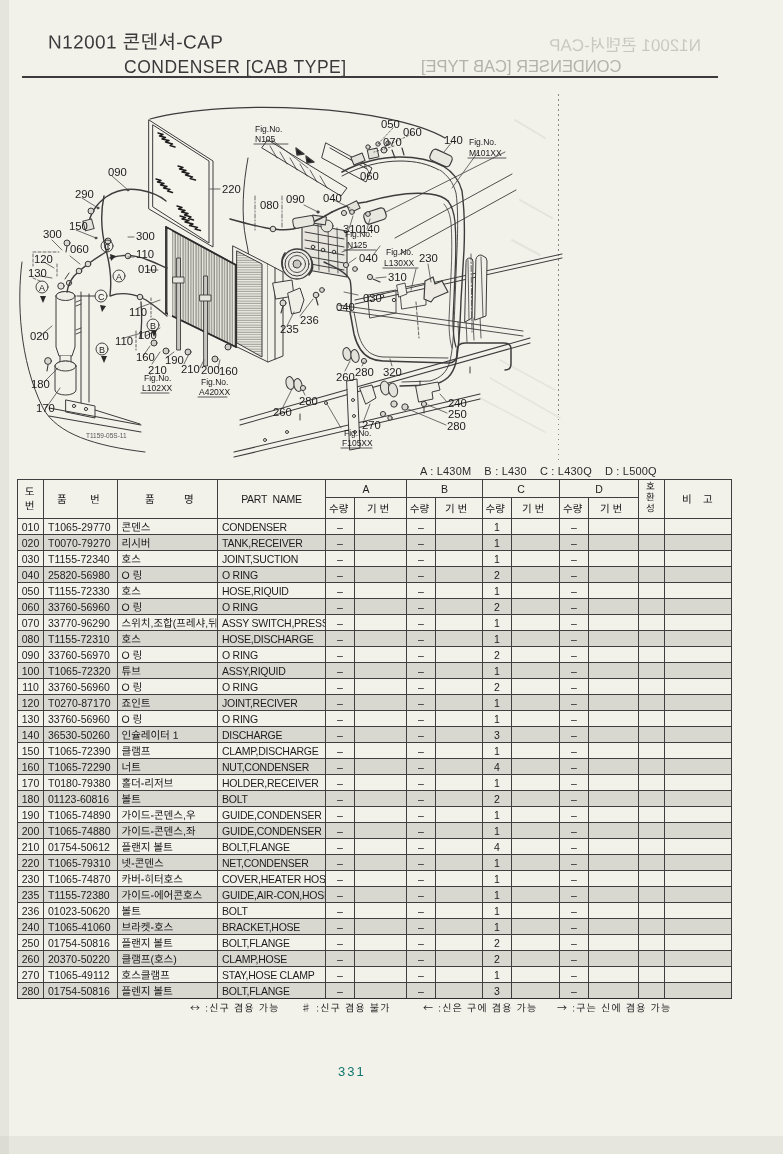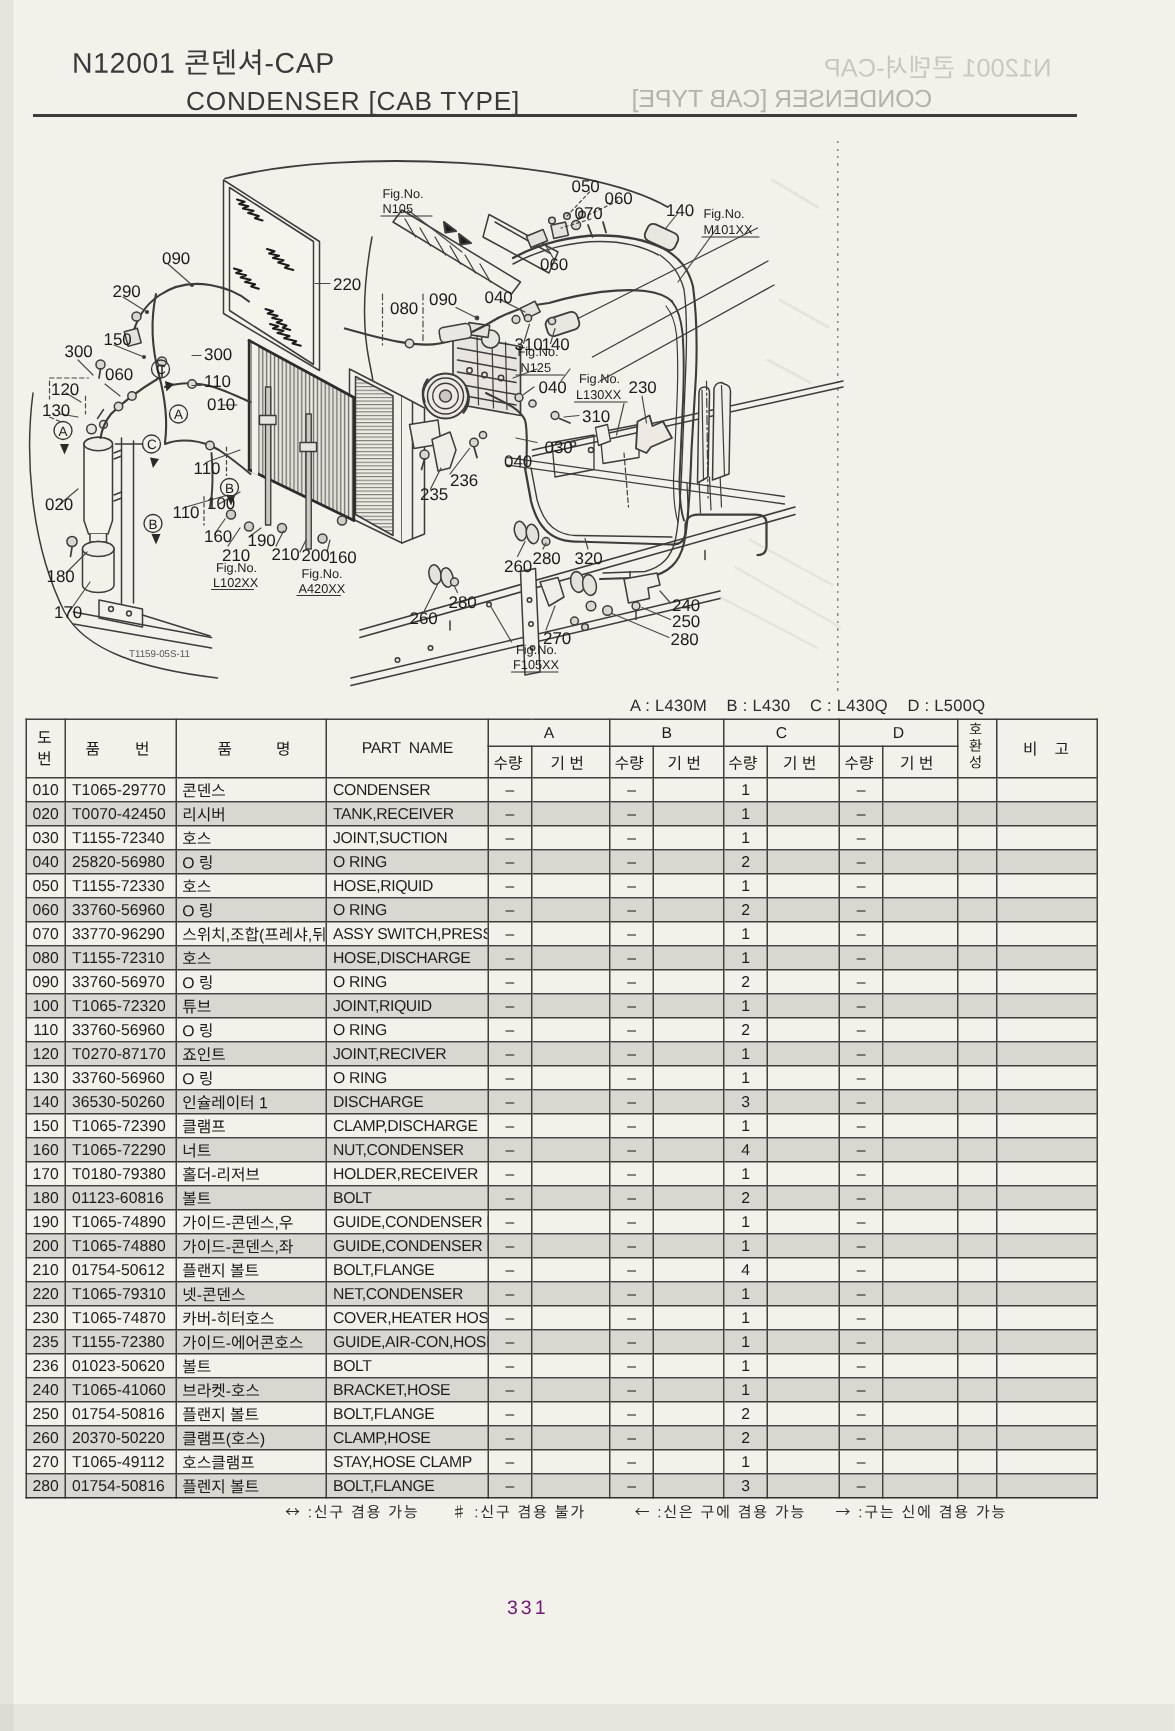--- a/index.html
+++ b/index.html
@@ -2,21 +2,21 @@
 <html><head>
 <meta charset="utf-8">
 <style>
   html,body{margin:0;padding:0}
   body{width:783px;height:1154px;background:#f2f1ea;font-family:"Liberation Sans",sans-serif;position:relative;overflow:hidden;color:#222}
   .stripe{position:absolute;left:0;top:0;width:9px;height:1154px;background:#e5e4dd}
   .hdr2{position:absolute;left:124px;top:57px;font-size:17.5px;color:#3a3a3a;letter-spacing:0.5px}
   .mir{position:absolute;transform:scaleX(-1);color:#b9b8b1;white-space:nowrap}
   .rule{position:absolute;left:22px;top:76px;width:696px;height:2px;background:#3c3c3c}
   .modelline{position:absolute;left:420px;top:465px;font-size:11px;color:#2c2c2c;letter-spacing:0.2px}
-  .pageno{position:absolute;left:338px;top:1064px;font-size:13px;color:#701a75;letter-spacing:2px}
+  .pageno{position:absolute;left:338px;top:1064px;font-size:13px;color:#0f766e;letter-spacing:2px}
   
   table.pt{position:absolute;left:17px;top:479px;width:713px;border-collapse:collapse;table-layout:fixed;font-size:10.5px;color:#1d1d1d;border:1.5px solid #2e2e2e}
   tbody#rows tr:first-child td{border-top:1.7px solid #2e2e2e}
   tbody#rows tr:last-child td{border-bottom:1.8px solid #2e2e2e}
   table.pt td,table.pt th{border:1px solid #3f3f3f;padding:0;margin:0;font-weight:normal;overflow:hidden;white-space:nowrap}
   table.pt .hd{text-align:center;vertical-align:middle;font-size:10.5px}
   table.pt td.l{padding-left:4px;text-align:left}
   table.pt td:nth-child(4){letter-spacing:-0.25px}
   table.pt td.c{text-align:center}
   tr.sh td{background:#d8d7d0}
@@ -477,21 +477,21 @@
         <td></td>
         <td class="c">1</td>
         <td></td>
         <td class="c">–</td>
         <td></td>
         <td></td>
         <td></td>
       </tr>
 <tr style="height:16px" class="sh">
         <td class="c">020</td>
-        <td class="l">T0070-42450</td>
+        <td class="l">T0070-79270</td>
         <td class="l"></td>
         <td class="l">TANK,RECEIVER</td>
         <td class="c">–</td>
         <td></td>
         <td class="c">–</td>
         <td></td>
         <td class="c">1</td>
         <td></td>
         <td class="c">–</td>
         <td></td>
@@ -607,21 +607,21 @@
         <td></td>
         <td class="c">–</td>
         <td></td>
         <td></td>
         <td></td>
       </tr>
 <tr style="height:16px" class="sh">
         <td class="c">100</td>
         <td class="l">T1065-72320</td>
         <td class="l"></td>
-        <td class="l">JOINT,RIQUID</td>
+        <td class="l">ASSY,RIQUID</td>
         <td class="c">–</td>
         <td></td>
         <td class="c">–</td>
         <td></td>
         <td class="c">1</td>
         <td></td>
         <td class="c">–</td>
         <td></td>
         <td></td>
         <td></td>

